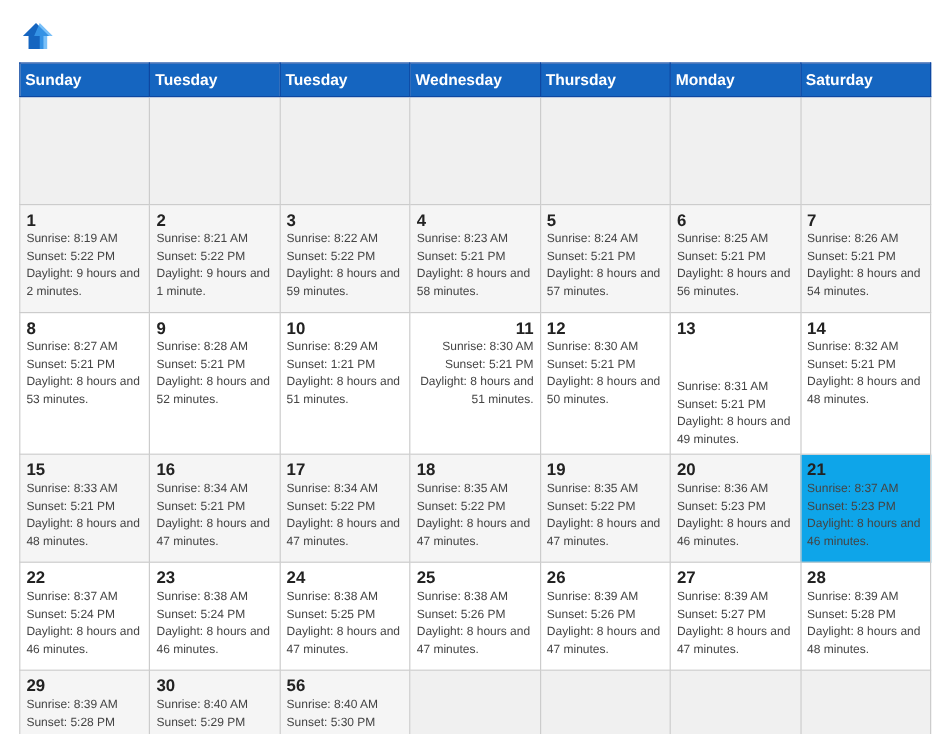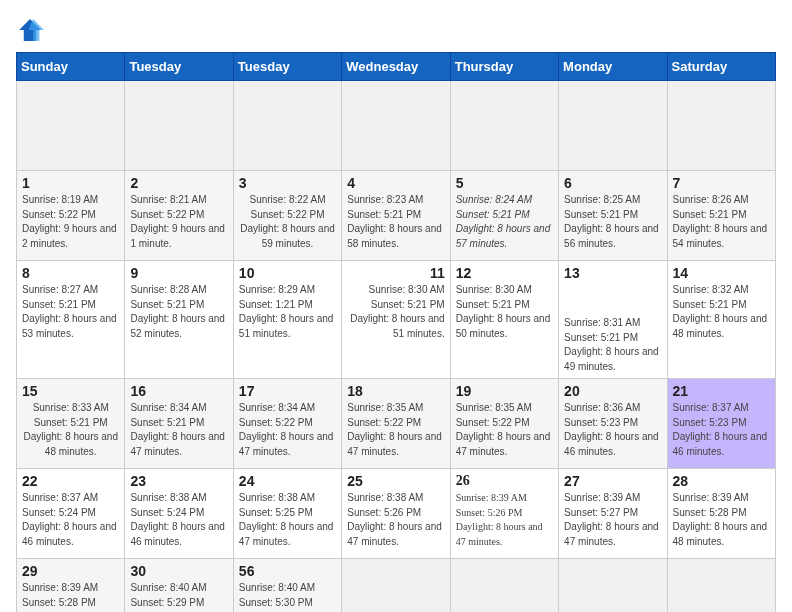--- a/index.html
+++ b/index.html
@@ -139,33 +139,33 @@
 Daylight: 9 hours and 2 minutes.</div>
         </td>
         <td style="background: rgb(245, 245, 245);">
           <span class="day-number">2</span>
           <div class="day-info" style="white-space: pre-line;">Sunrise: 8:21 AM
 Sunset: 5:22 PM
 Daylight: 9 hours and 1 minute.</div>
         </td>
         <td style="background: rgb(245, 245, 245);">
           <span class="day-number">3</span>
-          <div class="day-info" style="white-space: pre-line; text-align: center;">Sunrise: 8:22 AM
+          <div class="day-info" style="white-space: pre-line;">Sunrise: 8:22 AM
 Sunset: 5:22 PM
 Daylight: 8 hours and 59 minutes.</div>
         </td>
         <td style="background: rgb(245, 245, 245);">
           <span class="day-number">4</span>
           <div class="day-info" style="white-space: pre-line;">Sunrise: 8:23 AM
 Sunset: 5:21 PM
 Daylight: 8 hours and 58 minutes.</div>
         </td>
         <td style="background: rgb(245, 245, 245);">
           <span class="day-number">5</span>
-          <div class="day-info" style="white-space: pre-line; font-style: italic;">Sunrise: 8:24 AM
+          <div class="day-info" style="white-space: pre-line;">Sunrise: 8:24 AM
 Sunset: 5:21 PM
 Daylight: 8 hours and 57 minutes.</div>
         </td>
         <td style="background: rgb(245, 245, 245);">
           <span class="day-number">6</span>
           <div class="day-info" style="white-space: pre-line;">Sunrise: 8:25 AM
 Sunset: 5:21 PM
 Daylight: 8 hours and 56 minutes.</div>
         </td>
         <td style="background: rgb(245, 245, 245);">
@@ -215,21 +215,21 @@
         <td style="background: rgb(255, 255, 255);">
           <span class="day-number">14</span>
           <div class="day-info" style="white-space: pre-line;">Sunrise: 8:32 AM
 Sunset: 5:21 PM
 Daylight: 8 hours and 48 minutes.</div>
         </td>
       </tr>
       <tr>
         <td style="background: rgb(245, 245, 245);">
           <span class="day-number">15</span>
-          <div class="day-info" style="white-space: pre-line; text-align: center;">Sunrise: 8:33 AM
+          <div class="day-info" style="white-space: pre-line;">Sunrise: 8:33 AM
 Sunset: 5:21 PM
 Daylight: 8 hours and 48 minutes.</div>
         </td>
         <td style="background: rgb(245, 245, 245);">
           <span class="day-number">16</span>
           <div class="day-info" style="white-space: pre-line;">Sunrise: 8:34 AM
 Sunset: 5:21 PM
 Daylight: 8 hours and 47 minutes.</div>
         </td>
         <td style="background: rgb(245, 245, 245);">
@@ -249,21 +249,21 @@
           <div class="day-info" style="white-space: pre-line;">Sunrise: 8:35 AM
 Sunset: 5:22 PM
 Daylight: 8 hours and 47 minutes.</div>
         </td>
         <td style="background: rgb(245, 245, 245);">
           <span class="day-number">20</span>
           <div class="day-info" style="white-space: pre-line;">Sunrise: 8:36 AM
 Sunset: 5:23 PM
 Daylight: 8 hours and 46 minutes.</div>
         </td>
-        <td style="background: #c4b5fd;">
+        <td style="background: #0ea5e9;">
           <span class="day-number">21</span>
           <div class="day-info" style="white-space: pre-line;">Sunrise: 8:37 AM
 Sunset: 5:23 PM
 Daylight: 8 hours and 46 minutes.</div>
         </td>
       </tr>
       <tr>
         <td style="background: rgb(255, 255, 255);">
           <span class="day-number">22</span>
           <div class="day-info" style="white-space: pre-line;">Sunrise: 8:37 AM
@@ -281,21 +281,21 @@
           <div class="day-info" style="white-space: pre-line;">Sunrise: 8:38 AM
 Sunset: 5:25 PM
 Daylight: 8 hours and 47 minutes.</div>
         </td>
         <td style="background: rgb(255, 255, 255);">
           <span class="day-number">25</span>
           <div class="day-info" style="white-space: pre-line;">Sunrise: 8:38 AM
 Sunset: 5:26 PM
 Daylight: 8 hours and 47 minutes.</div>
         </td>
-        <td style="background: rgb(255, 255, 255); font-family: Liberation Serif, serif;">
+        <td style="background: rgb(255, 255, 255);">
           <span class="day-number">26</span>
           <div class="day-info" style="white-space: pre-line;">Sunrise: 8:39 AM
 Sunset: 5:26 PM
 Daylight: 8 hours and 47 minutes.</div>
         </td>
         <td style="background: rgb(255, 255, 255);">
           <span class="day-number">27</span>
           <div class="day-info" style="white-space: pre-line;">Sunrise: 8:39 AM
 Sunset: 5:27 PM
 Daylight: 8 hours and 47 minutes.</div>

